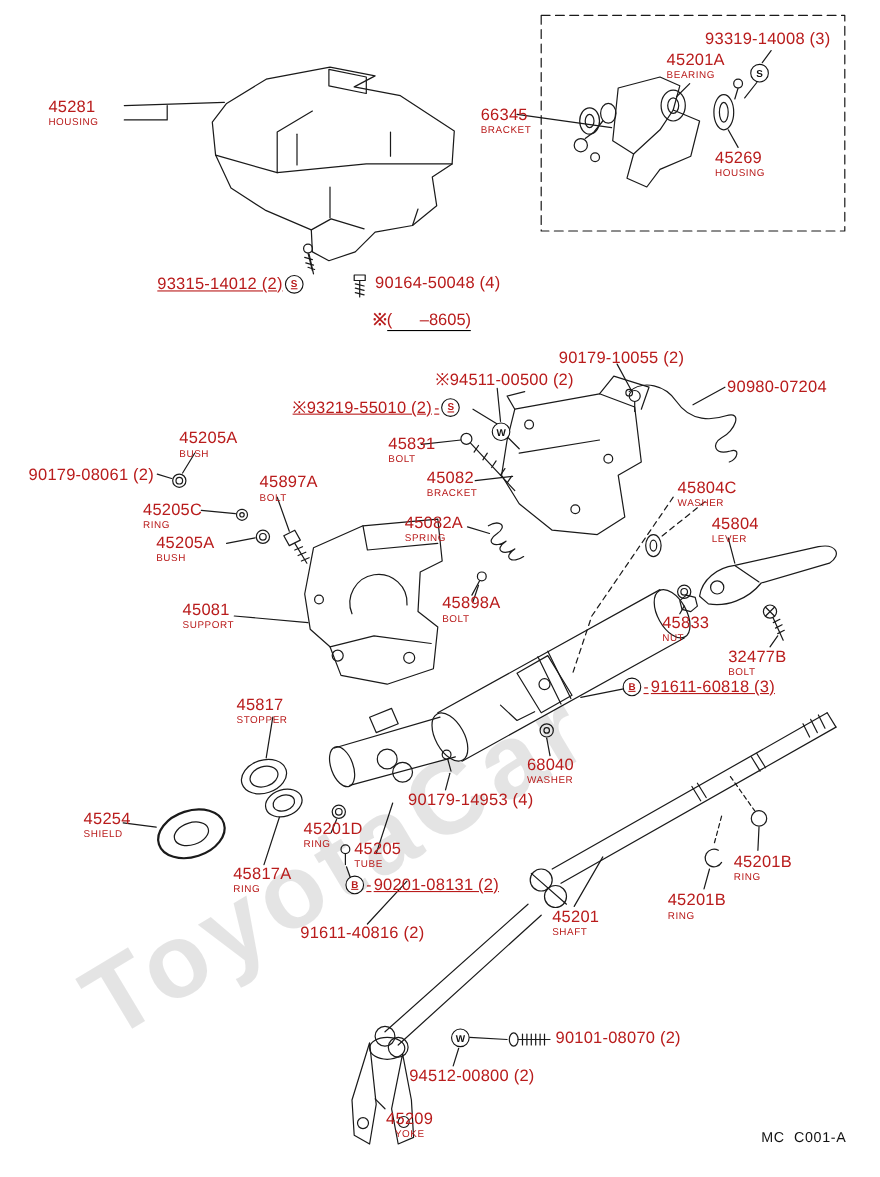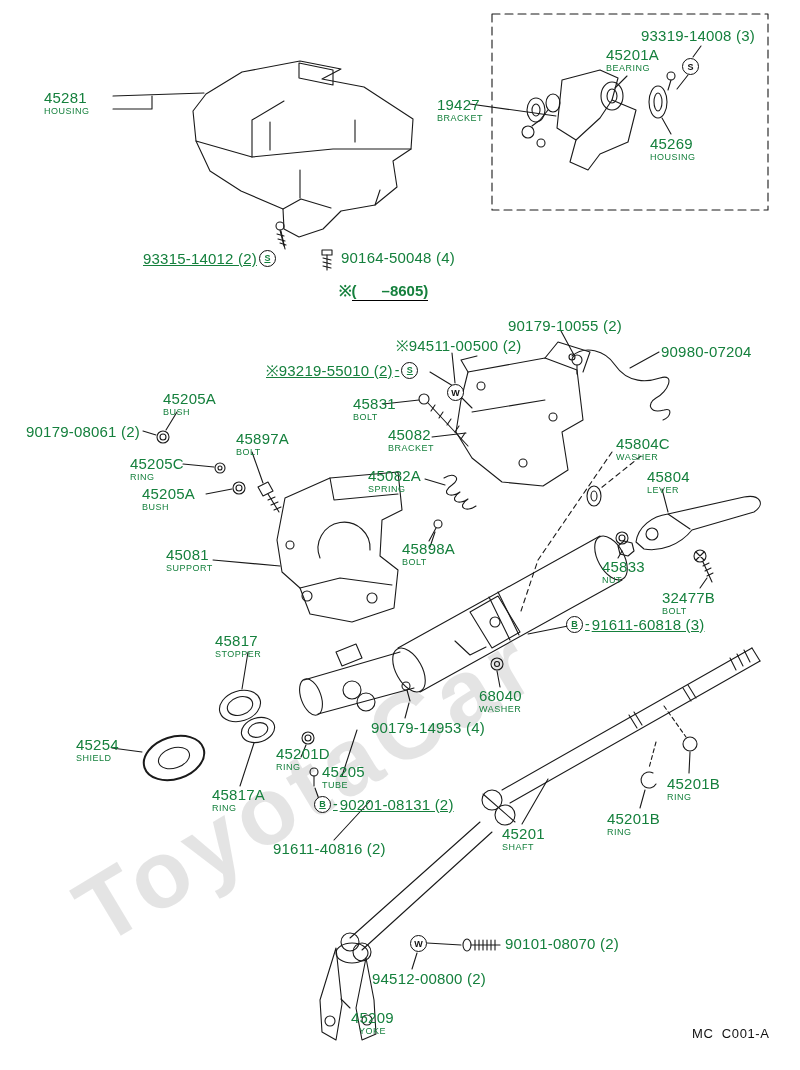--- a/index.html
+++ b/index.html
@@ -5,35 +5,35 @@
   html,body{margin:0;padding:0;background:#fff;}
   body{font-family:"Liberation Sans", sans-serif;color:#111;}
   .canvas{position:relative;width:800px;height:1070px;background:#fff;overflow:hidden;}
   svg.art{position:absolute;left:0;top:0;}
   .watermark{
     position:absolute;left:85px;top:865px;
     transform:rotate(-31deg);transform-origin:0 50%;
     font-size:95px;font-weight:700;letter-spacing:6px;
     color:#000;opacity:0.10;white-space:nowrap;pointer-events:none;
   }
-  .lbl{position:absolute;color:#15803d;line-height:1.05;}
+  .lbl{position:absolute;color:#b91c1c;line-height:1.05;}
   .num{display:block;font-size:15px;letter-spacing:0.2px;white-space:pre;}
   .sub{display:block;font-size:9px;letter-spacing:0.5px;margin-top:1px;}
   .one .num{display:inline;}
   .row{display:flex;align-items:center;gap:2px;text-decoration:underline;}
   .row .num{display:inline;}
   .sym{
     width:15px;height:15px;border:1.4px solid #111;border-radius:50%;
     display:inline-flex;align-items:center;justify-content:center;
     font-size:9px;font-weight:700;background:#fff;flex:0 0 auto;
   }
   .sym.abs{position:absolute;}
   .dash{font-size:14px;}
   .note .pre{font-size:15px;font-weight:700;}
-  .note .body{font-size:15px;font-weight:700;white-space:pre;border-bottom:1.6px solid #000;padding-bottom:1px;}
+  .note .body{font-size:15px;font-weight:400;white-space:pre;border-bottom:1.6px solid #000;padding-bottom:1px;}
   .footer{position:absolute;font-size:13px;letter-spacing:0.6px;white-space:pre;}
 </style>
 </head>
 <body>
 
 <div class="canvas">
 
   <svg class="art" width="800" height="1070" viewBox="0 0 800 1070">
     <g stroke="#1a1a1a" fill="none" stroke-width="1.1" stroke-linecap="round" stroke-linejoin="round">
 
@@ -258,21 +258,21 @@
     <span class="num">93319-14008 (3)</span>
   </div>
   <span class="sym abs" style="left:682px;top:58px">S</span>
 
   <div class="lbl" style="left:606px;top:47px">
     <span class="num">45201A</span>
     <span class="sub">BEARING</span>
   </div>
 
   <div class="lbl" style="left:437px;top:97px">
-    <span class="num">19427</span>
+    <span class="num">66345</span>
     <span class="sub">BRACKET</span>
   </div>
 
   <div class="lbl" style="left:650px;top:136px">
     <span class="num">45269</span>
     <span class="sub">HOUSING</span>
   </div>
 
   <div class="lbl row" style="left:143px;top:250px">
     <span class="num">93315-14012 (2)</span>

